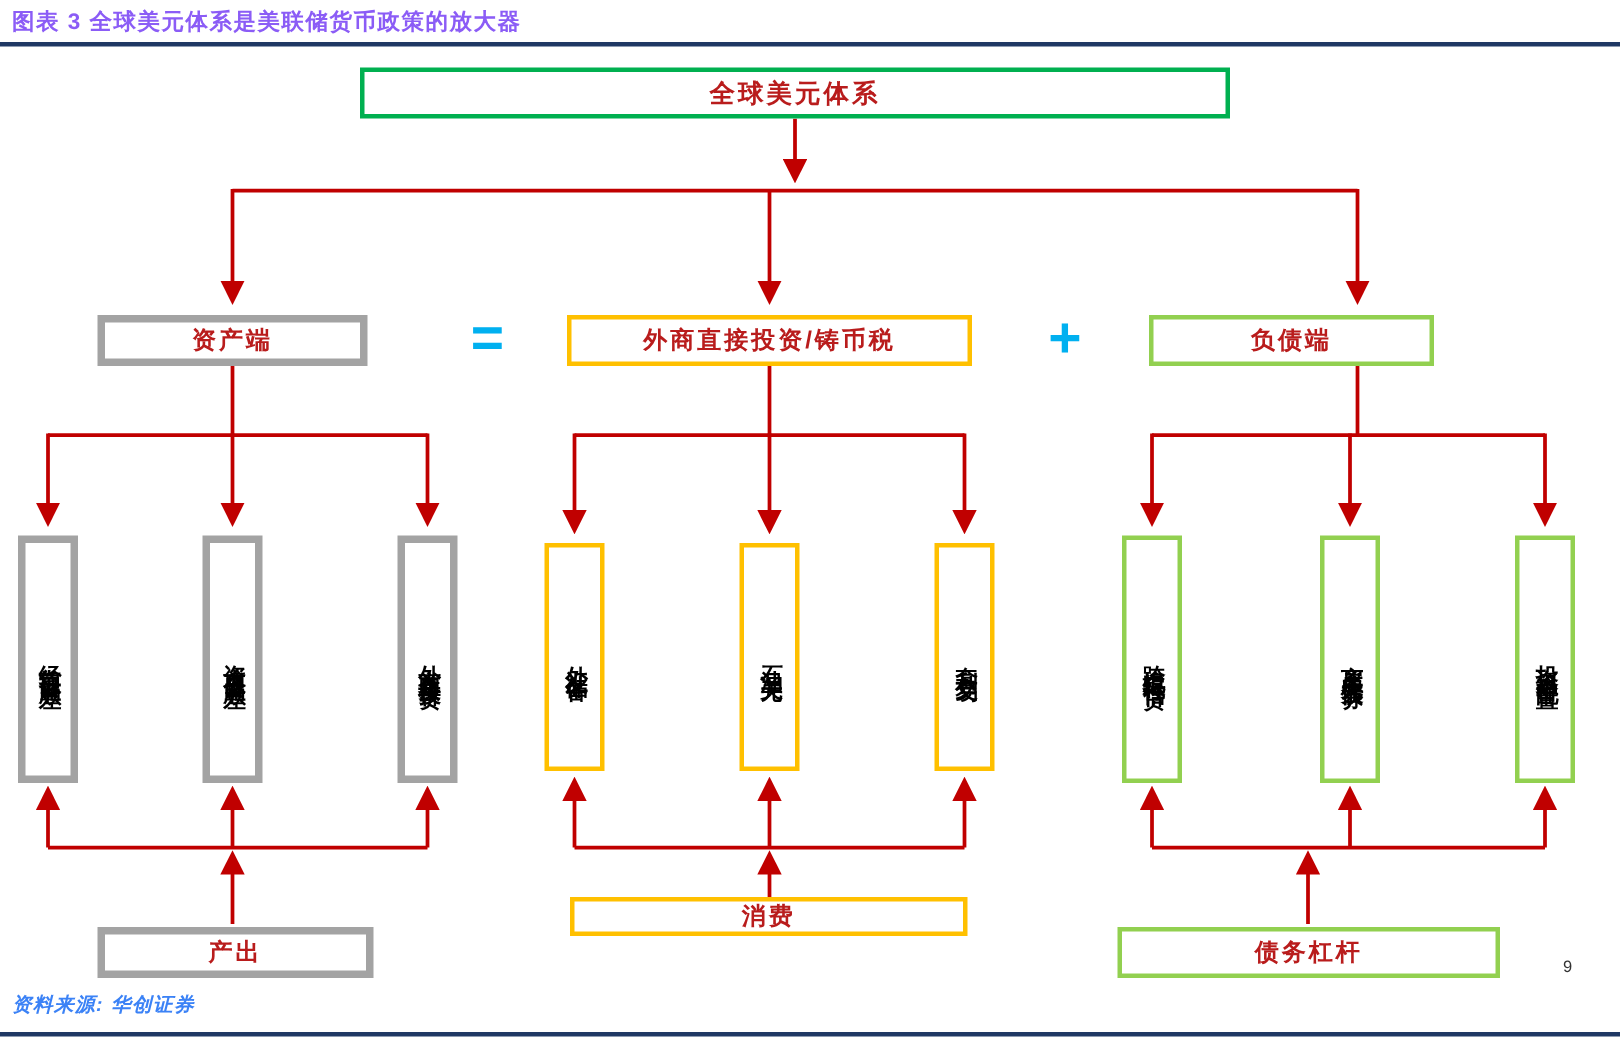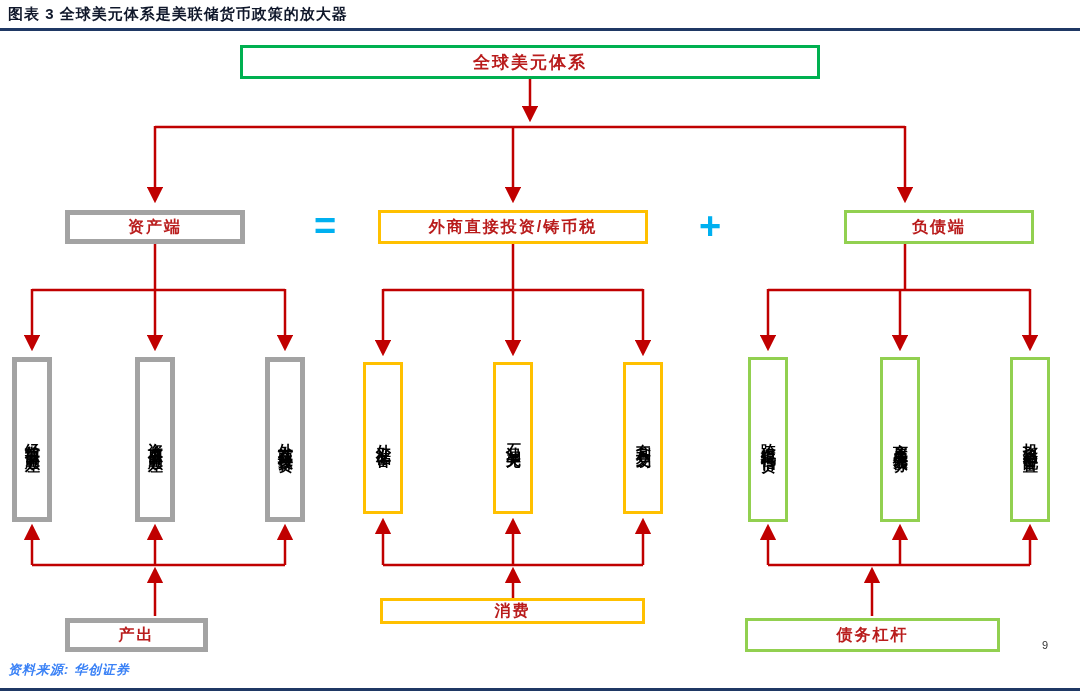--- a/index.html
+++ b/index.html
@@ -3,21 +3,21 @@
 <meta charset="utf-8">
 <style>
   html,body{margin:0;padding:0;background:#ffffff;}
   #page{
     position:relative;width:1080px;height:694px;background:#ffffff;
     font-family:"Liberation Sans","DejaVu Sans",sans-serif;overflow:hidden;
   }
   .rule{position:absolute;left:0;width:1080px;background:#1F3864;}
   #title{
     position:absolute;left:8px;top:5px;font-size:15px;font-weight:700;
-    color:#0f172a;letter-spacing:1px;
+    color:#8b5cf6;letter-spacing:1px;
   }
   #source{
     position:absolute;left:8px;top:661px;font-size:13px;font-weight:700;
     font-style:italic;color:#3b82f6;letter-spacing:1px;
   }
   #pagenum{position:absolute;left:1042px;top:639px;font-size:11px;color:#333;}
   .hbox{
     position:absolute;box-sizing:border-box;background:#fff;display:flex;
     align-items:center;justify-content:center;font-weight:700;font-size:16px;
     color:#b91c1c;letter-spacing:2px;
@@ -101,35 +101,35 @@
   <div id="root-box" class="hbox b-green" style="left:240px;top:45px;width:580px;height:34px;">全球美元体系</div>
 
   <div class="hbox b-blue" style="left:65px;top:210px;width:180px;height:34px;">资产端</div>
 
   <div class="op" style="left:295px;top:204px;width:60px;height:44px;">=</div>
 
   <div class="hbox b-yellow" style="left:378px;top:210px;width:270px;height:34px;">外商直接投资/铸币税</div>
 
   <div class="op" style="left:680px;top:204px;width:60px;height:44px;">+</div>
 
-  <div class="hbox b-lgreen" style="left:844px;top:210px;width:190px;height:34px;">负债端</div>
+  <div class="hbox b-lgreen" style="left:766px;top:210px;width:190px;height:34px;">负债端</div>
 
   <div class="vbox b-blue" style="left:12px;top:357px;width:40px;height:165px;">经常项目顺差</div>
   <div class="vbox b-blue" style="left:135px;top:357px;width:40px;height:165px;">资本项目顺差</div>
   <div class="vbox b-blue" style="left:265px;top:357px;width:40px;height:165px;">外商直接投资</div>
 
   <div class="vbox b-yellow" style="left:363px;top:362px;width:40px;height:152px;">外汇储备</div>
   <div class="vbox b-yellow" style="left:493px;top:362px;width:40px;height:152px;">石油美元</div>
   <div class="vbox b-yellow" style="left:623px;top:362px;width:40px;height:152px;">套利交易</div>
 
   <div class="vbox b-lgreen" style="left:748px;top:357px;width:40px;height:165px;">跨境银行信贷</div>
   <div class="vbox b-lgreen" style="left:880px;top:357px;width:40px;height:165px;">离岸美元债券</div>
   <div class="vbox b-lgreen" style="left:1010px;top:357px;width:40px;height:165px;">投资组合配置</div>
 
-  <div class="hbox b-blue" style="left:65px;top:618px;width:143px;height:34px;">产出</div>
+  <div class="hbox b-blue" style="left:65px;top:618px;width:184px;height:34px;">产出</div>
   <div class="hbox b-yellow" style="left:380px;top:598px;width:265px;height:26px;">消费</div>
   <div class="hbox b-lgreen" style="left:745px;top:618px;width:255px;height:34px;">债务杠杆</div>
 
   <div id="pagenum">9</div>
 
   <div id="source">资料来源: 华创证券</div>
   <div class="rule" style="top:688px;height:3px;"></div>
 
 </div>
 

